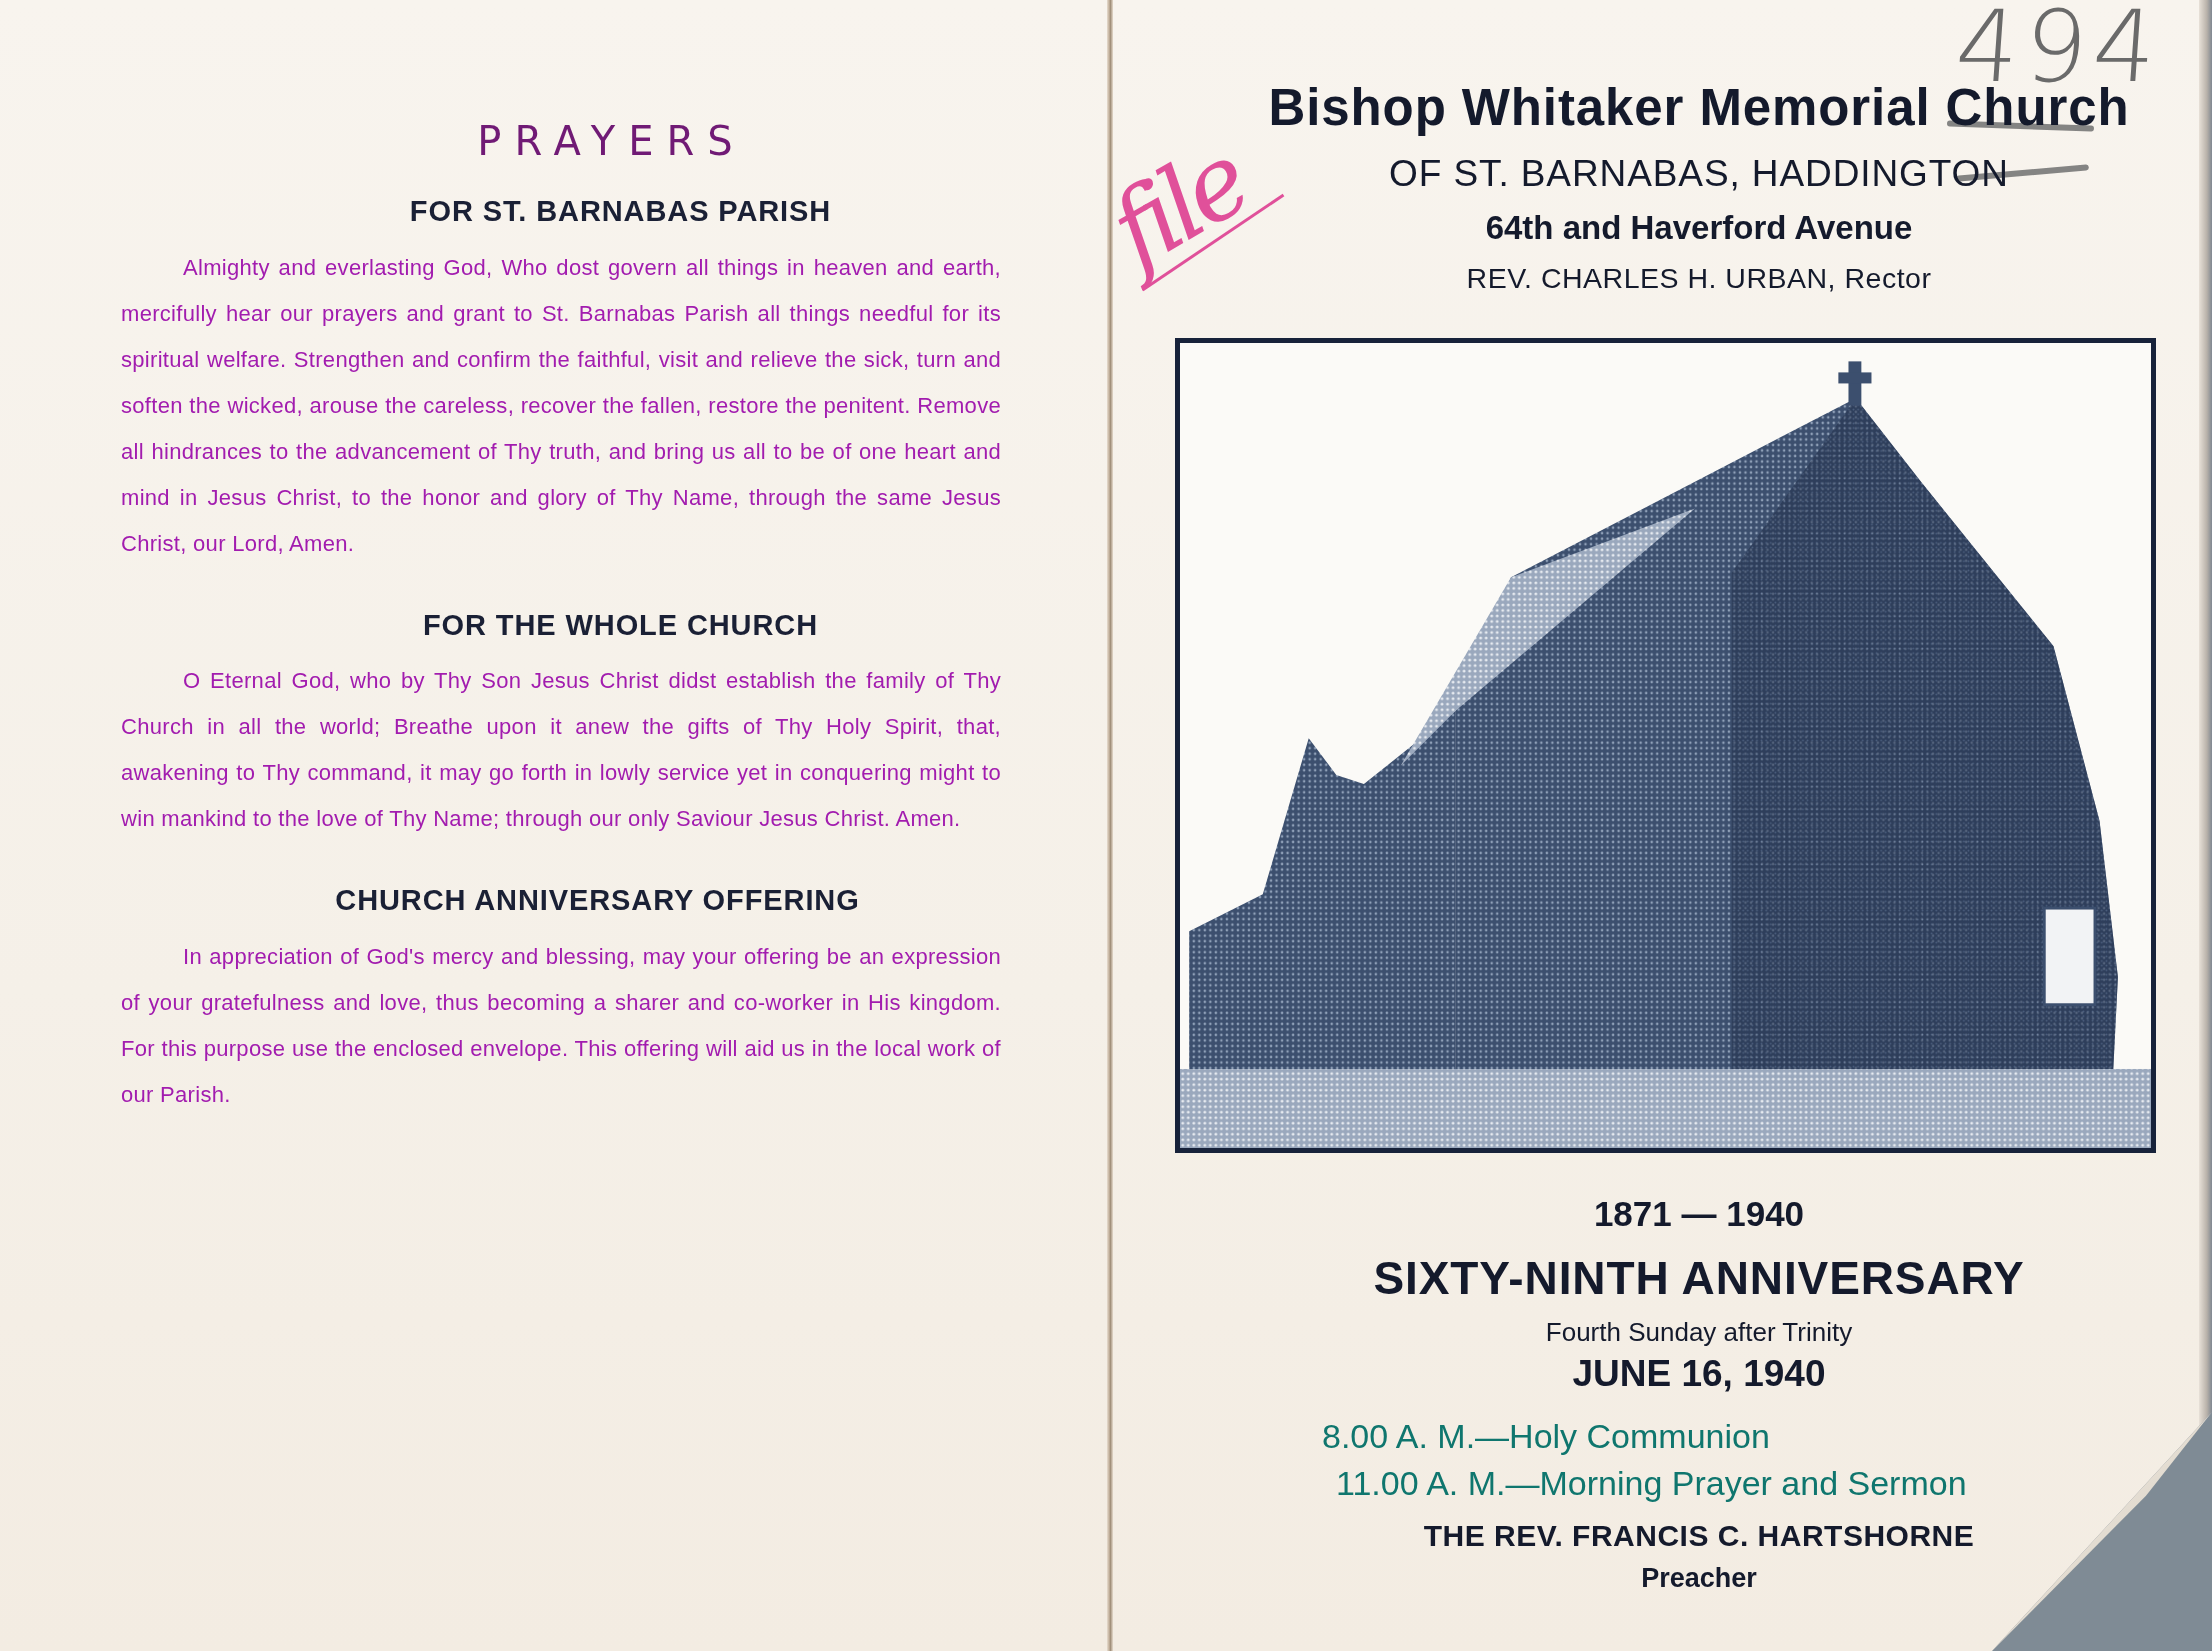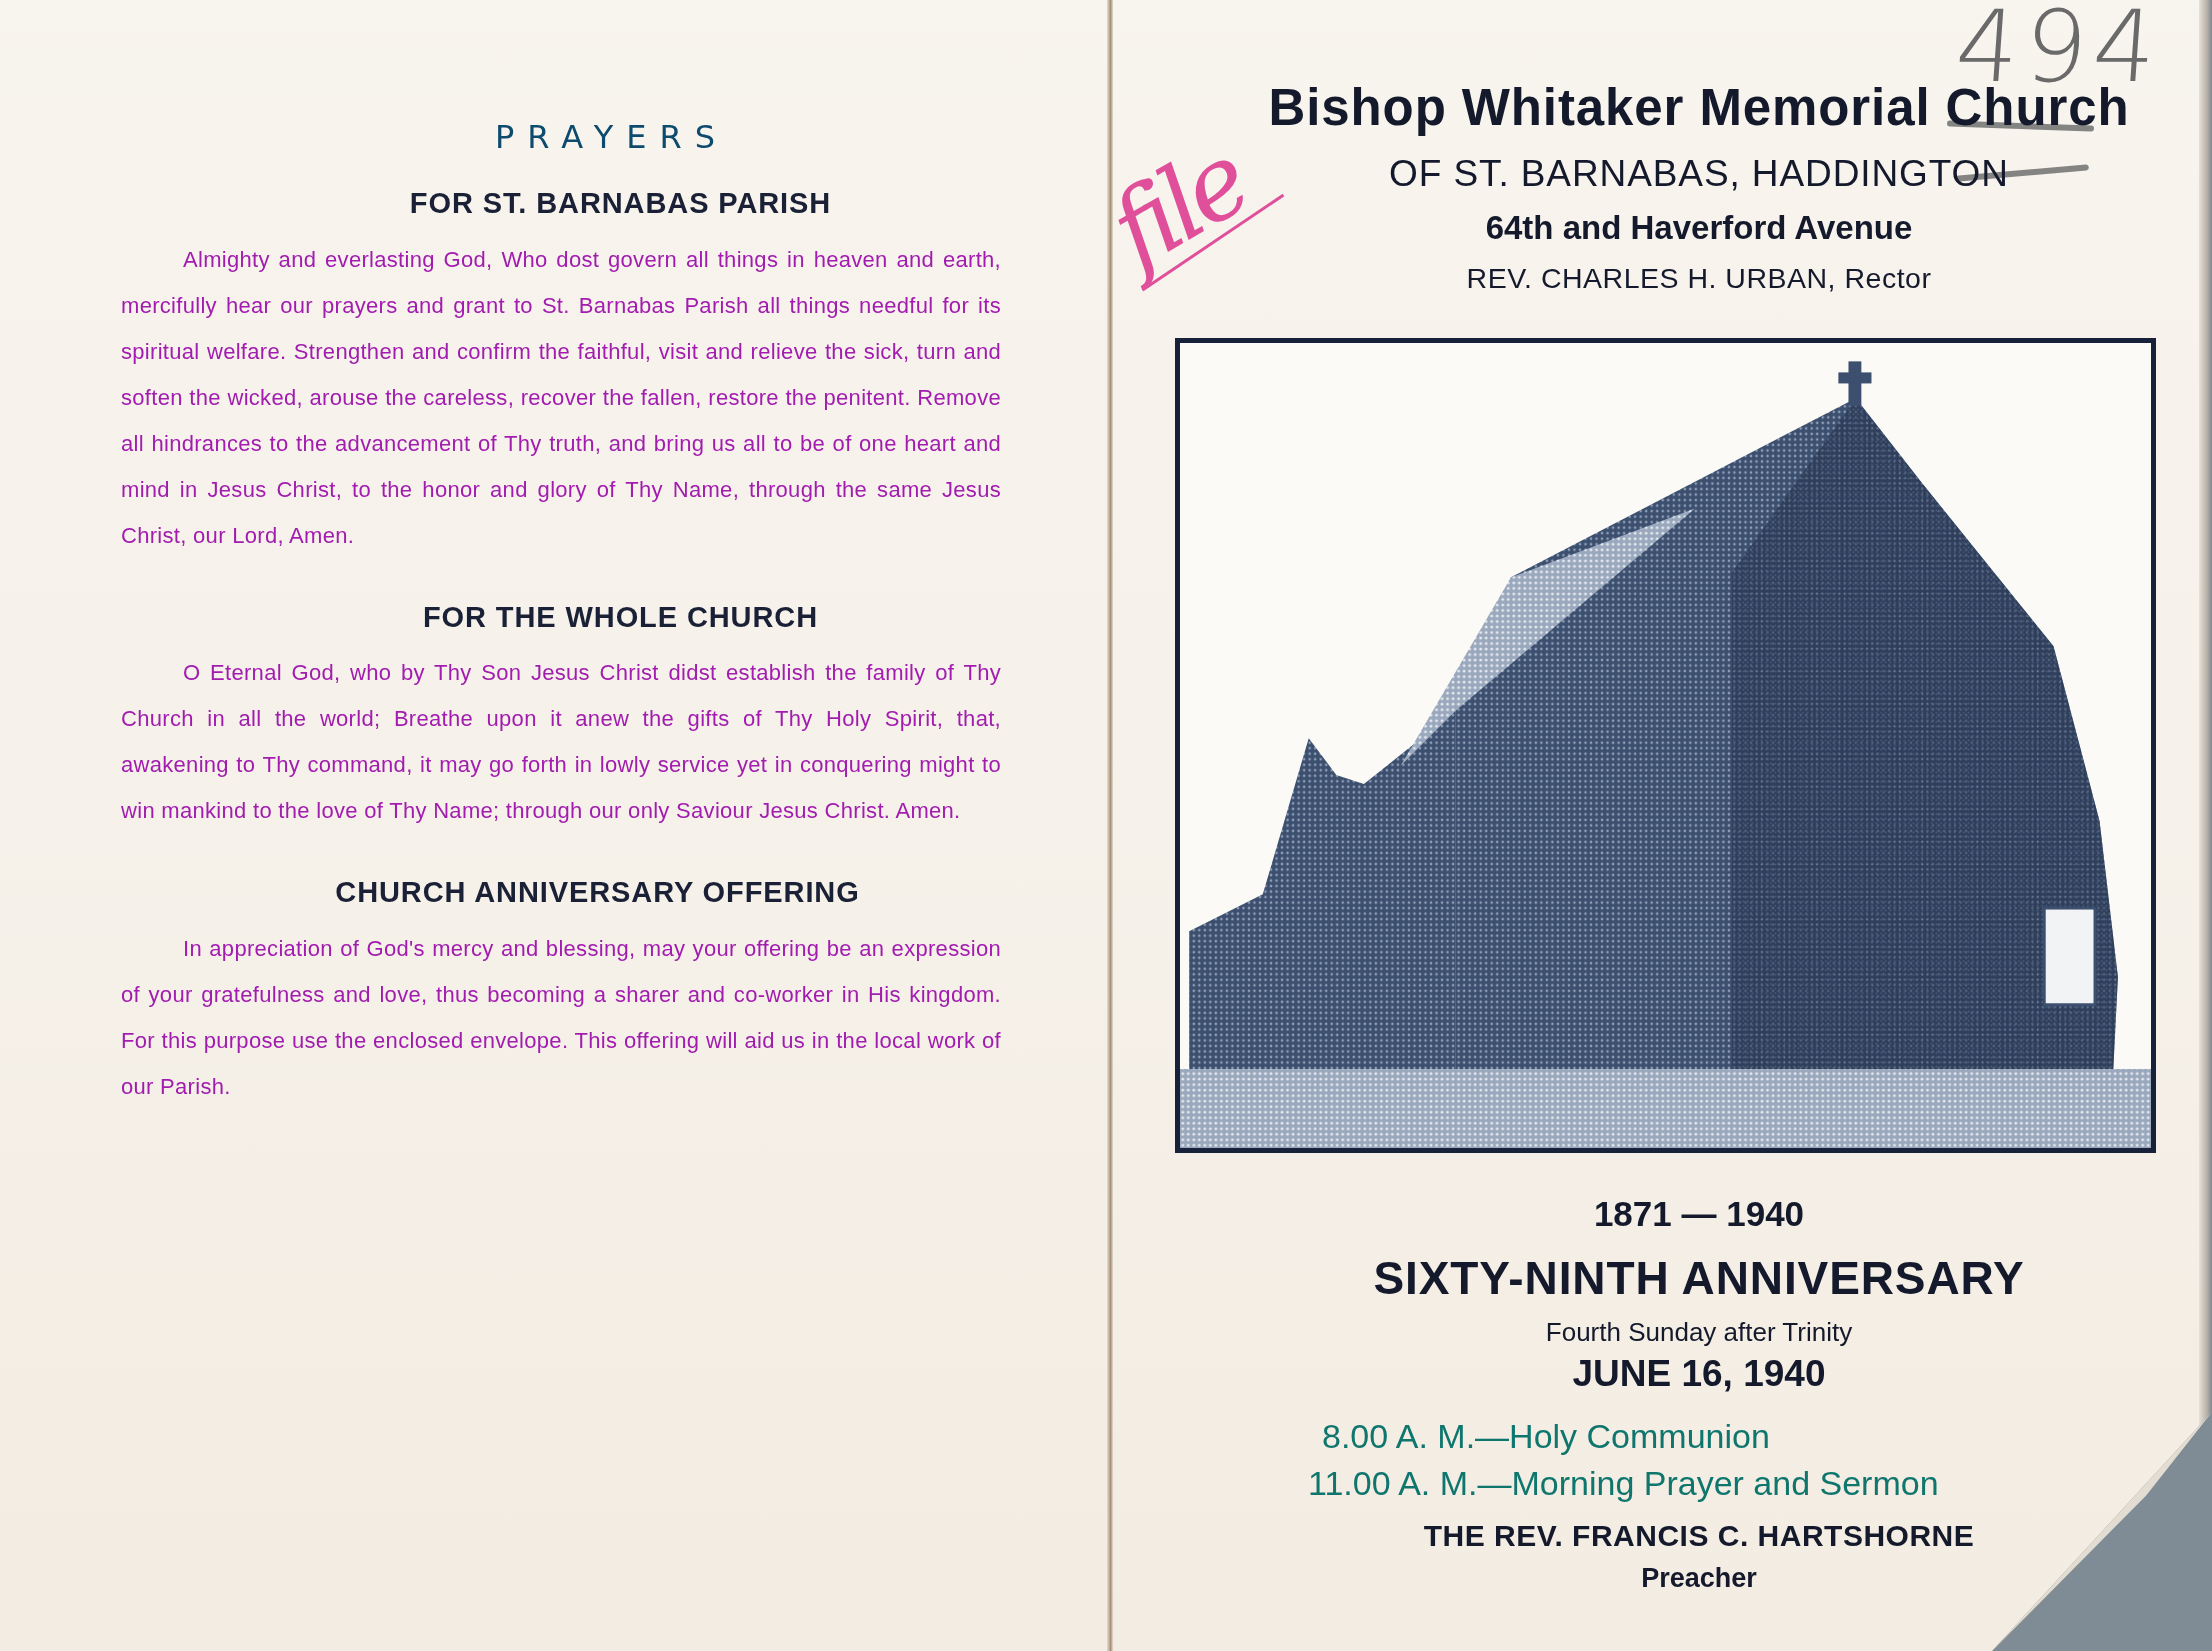--- a/index.html
+++ b/index.html
@@ -33,23 +33,23 @@
     position: absolute; right: 0; bottom: 0; width: 220px; height: 239px;
     background: linear-gradient(135deg, #efe9df, #d8d0c4);
     clip-path: polygon(100% 0, 0 100%, 70% 35%);
   }
 
   
   .left-content {
     position: absolute; left: 121px; top: 118px; width: 880px;
   }
   .prayers-title {
-    text-align: center; font-size: 32px; letter-spacing: 13px;
+    text-align: center; font-size: 40px; letter-spacing: 13px;
     font-weight: normal; margin: 0 0 31px 0; padding-left: 101px;
-    color: #0c4a6e;
+    color: #701a75;
   }
   .sec-head {
     text-align: center; font-size: 29px; font-weight: bold;
     letter-spacing: 0.9px; margin: 13px; color: #1a2035;
     font-family: "Liberation Sans", sans-serif;
   }
   .para {
     font-family: Liberation Sans, sans-serif;
     font-size: 22px; line-height: 46px; text-align: justify;
     text-indent: 62px; margin: 16.5px 0 0 0; color: #a21caf;
@@ -89,21 +89,21 @@
     overflow: hidden;
   }
   .photo-frame svg { width: 100%; height: 100%; display: block; }
 
   .years { top: 1194px; font-family: "Liberation Sans", sans-serif; font-weight: bold; font-size: 35px; color: #141a2c; padding-left: 37px; }
   .anniv { top: 1251px; font-family: "Liberation Sans", sans-serif; font-weight: bold; font-size: 46px; color: #141a2c; letter-spacing: 0.9px; padding-left: 37px; }
   .trinity { top: 1317px; font-family: "Liberation Sans", sans-serif; font-size: 26px; color: #141a2c; padding-left: 37px; }
   .date { top: 1353px; font-family: "Liberation Sans", sans-serif; font-weight: bold; font-size: 37px; color: #141a2c; padding-left: 37px; }
   .service { position: absolute; font-family: "Liberation Sans", sans-serif; font-size: 34px; color: #0f766e; font-weight: 300; }
   .service-1 { left: 1322px; top: 1417px; }
-  .service-2 { left: 1308px; top: 1464px; }
+  .service-2 { left: 1336px; top: 1464px; }
   .preacher-name { top: 1519px; font-family: "Liberation Sans", sans-serif; font-weight: bold; font-size: 30px; color: #141a2c; padding-left: 37px; letter-spacing: 0.5px; }
   .preacher-role { top: 1563px; font-family: "Liberation Sans", sans-serif; font-weight: bold; font-size: 27px; color: #141a2c; padding-left: 37px; }
 </style>
 </head>
 <body>
 
 <div class="page page-left"></div>
 <div class="page page-right"></div>
 <div class="fold"></div>
 <div class="right-edge"></div>

